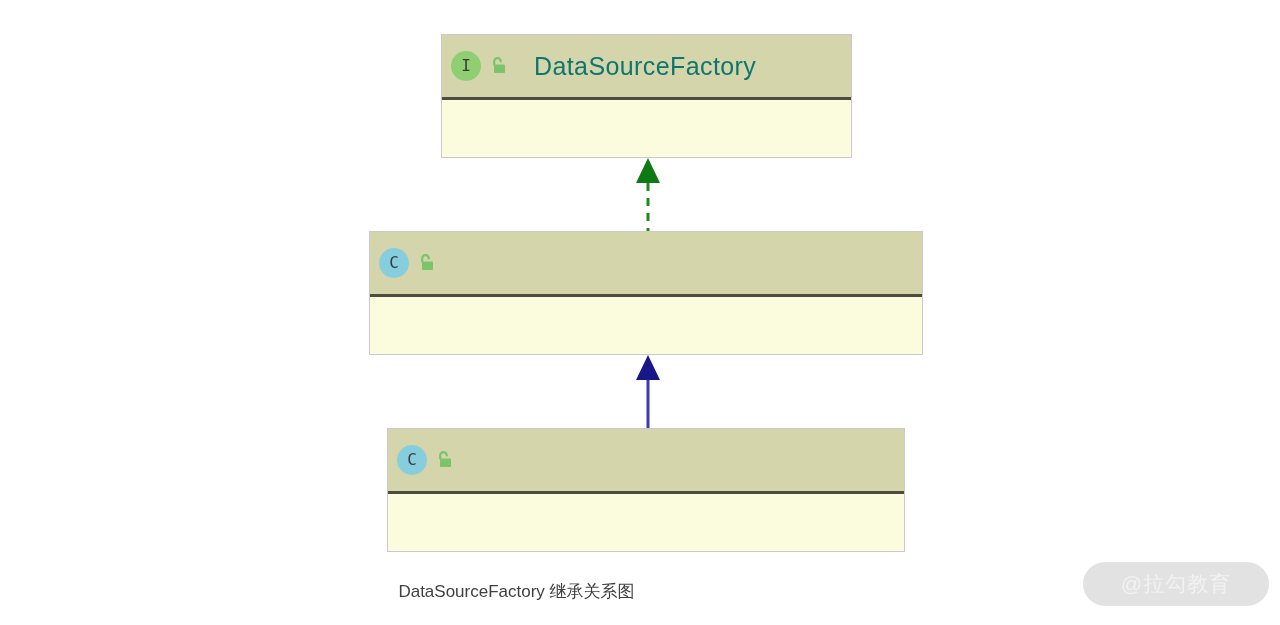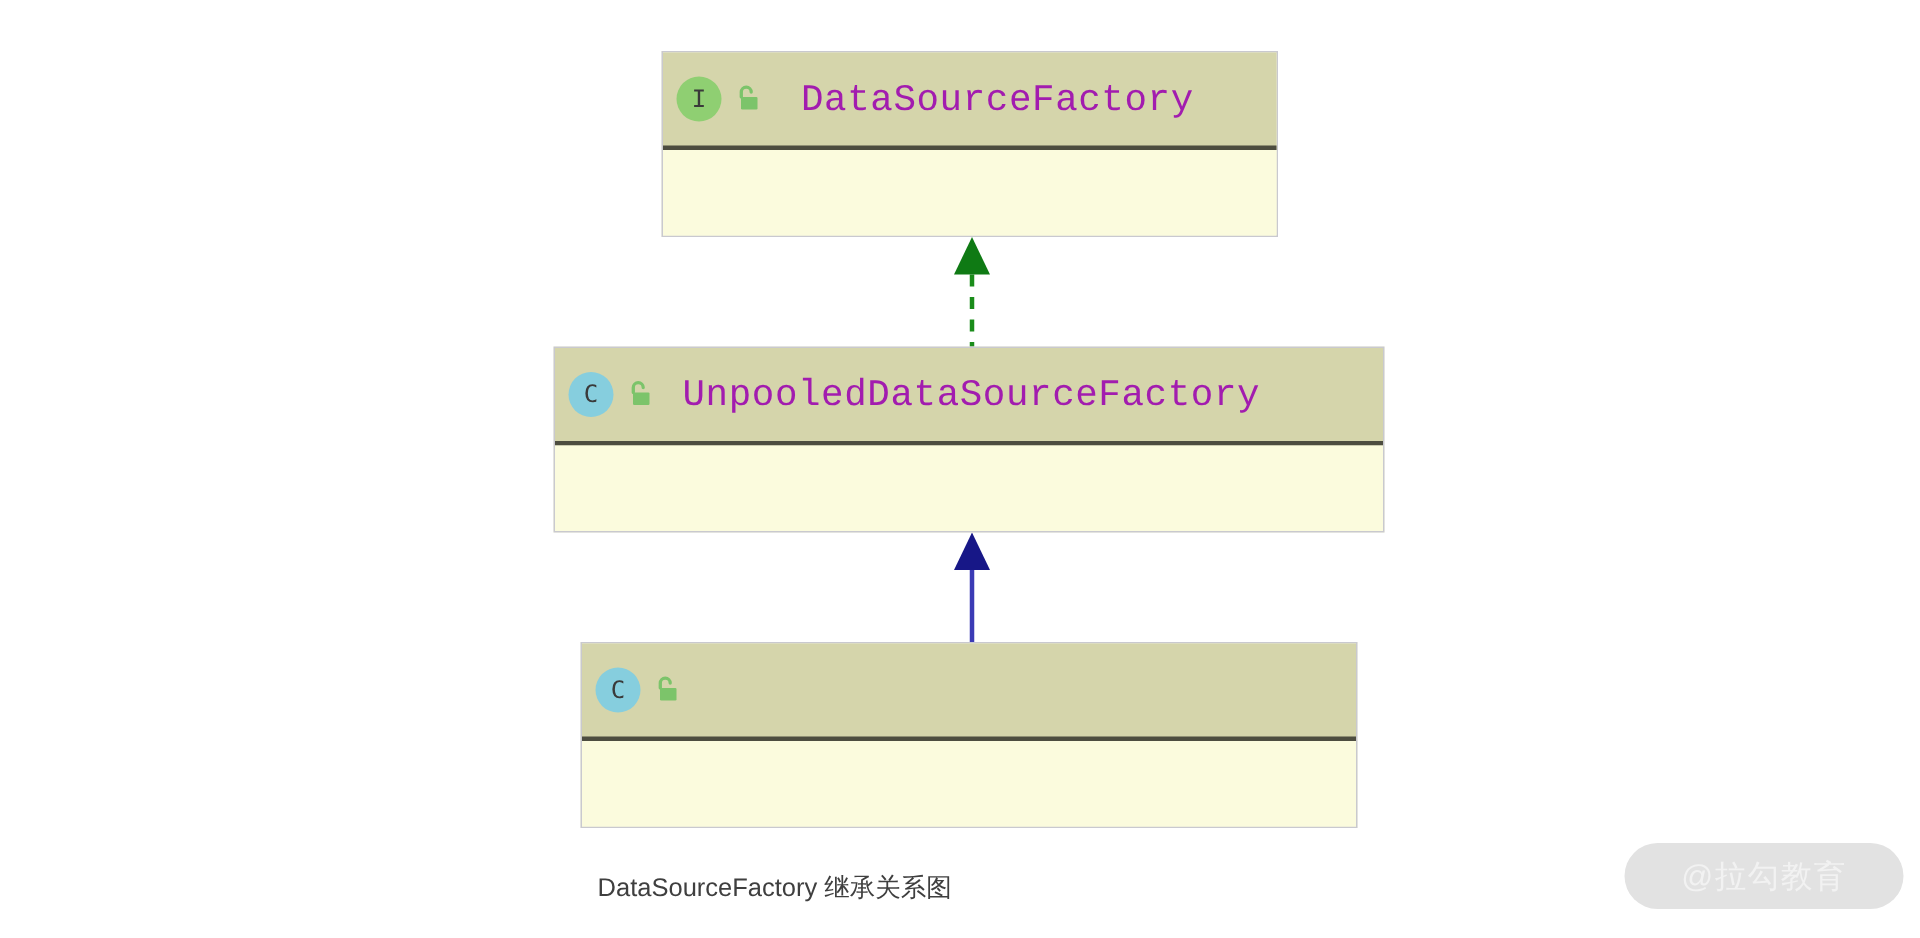--- a/index.html
+++ b/index.html
@@ -35,24 +35,24 @@
     align-items: center;
     padding-left: 9px;
     height: 65px;
   }
   .uml-body {
     box-sizing: border-box;
     background: #fbfbdd;
     height: 57px;
   }
   .uml-title {
-    font-family: Liberation Mono, monospace;
+    font-family: Liberation Sans, sans-serif;
     font-size: 25px;
     letter-spacing: 0.4px;
-    color: #a21caf;
+    color: #0f766e;
     white-space: nowrap;
   }
 
   
   .badge {
     flex: 0 0 auto;
     width: 30px;
     height: 30px;
     border-radius: 50%;
     display: flex;
@@ -141,21 +141,20 @@
   <div class="uml-box" style="left:369px; top:231px; width:554px; height:124px;">
     <div class="uml-header">
       <span class="badge badge-class">C</span>
       <span class="lock-icon">
         <svg width="22" height="22" viewBox="0 0 22 22">
           <path d="M6.2 9.6 V6.4 a3.3 3.3 0 0 1 6.6 0" fill="none" stroke="#7cc46a" stroke-width="2.2" stroke-linecap="round"></path>
           <rect x="6" y="9.6" width="11" height="8.4" rx="0.8" fill="#7cc46a"></rect>
         </svg>
       </span>
       <span class="title-gap-class"></span>
-      <span class="uml-title">UnpooledDataSourceFactory</span>
     </div>
     <div class="uml-body"></div>
   </div>
 
   <div class="uml-box" style="left:387px; top:428px; width:518px; height:124px;">
     <div class="uml-header">
       <span class="badge badge-class">C</span>
       <span class="lock-icon">
         <svg width="22" height="22" viewBox="0 0 22 22">
           <path d="M6.2 9.6 V6.4 a3.3 3.3 0 0 1 6.6 0" fill="none" stroke="#7cc46a" stroke-width="2.2" stroke-linecap="round"></path>

